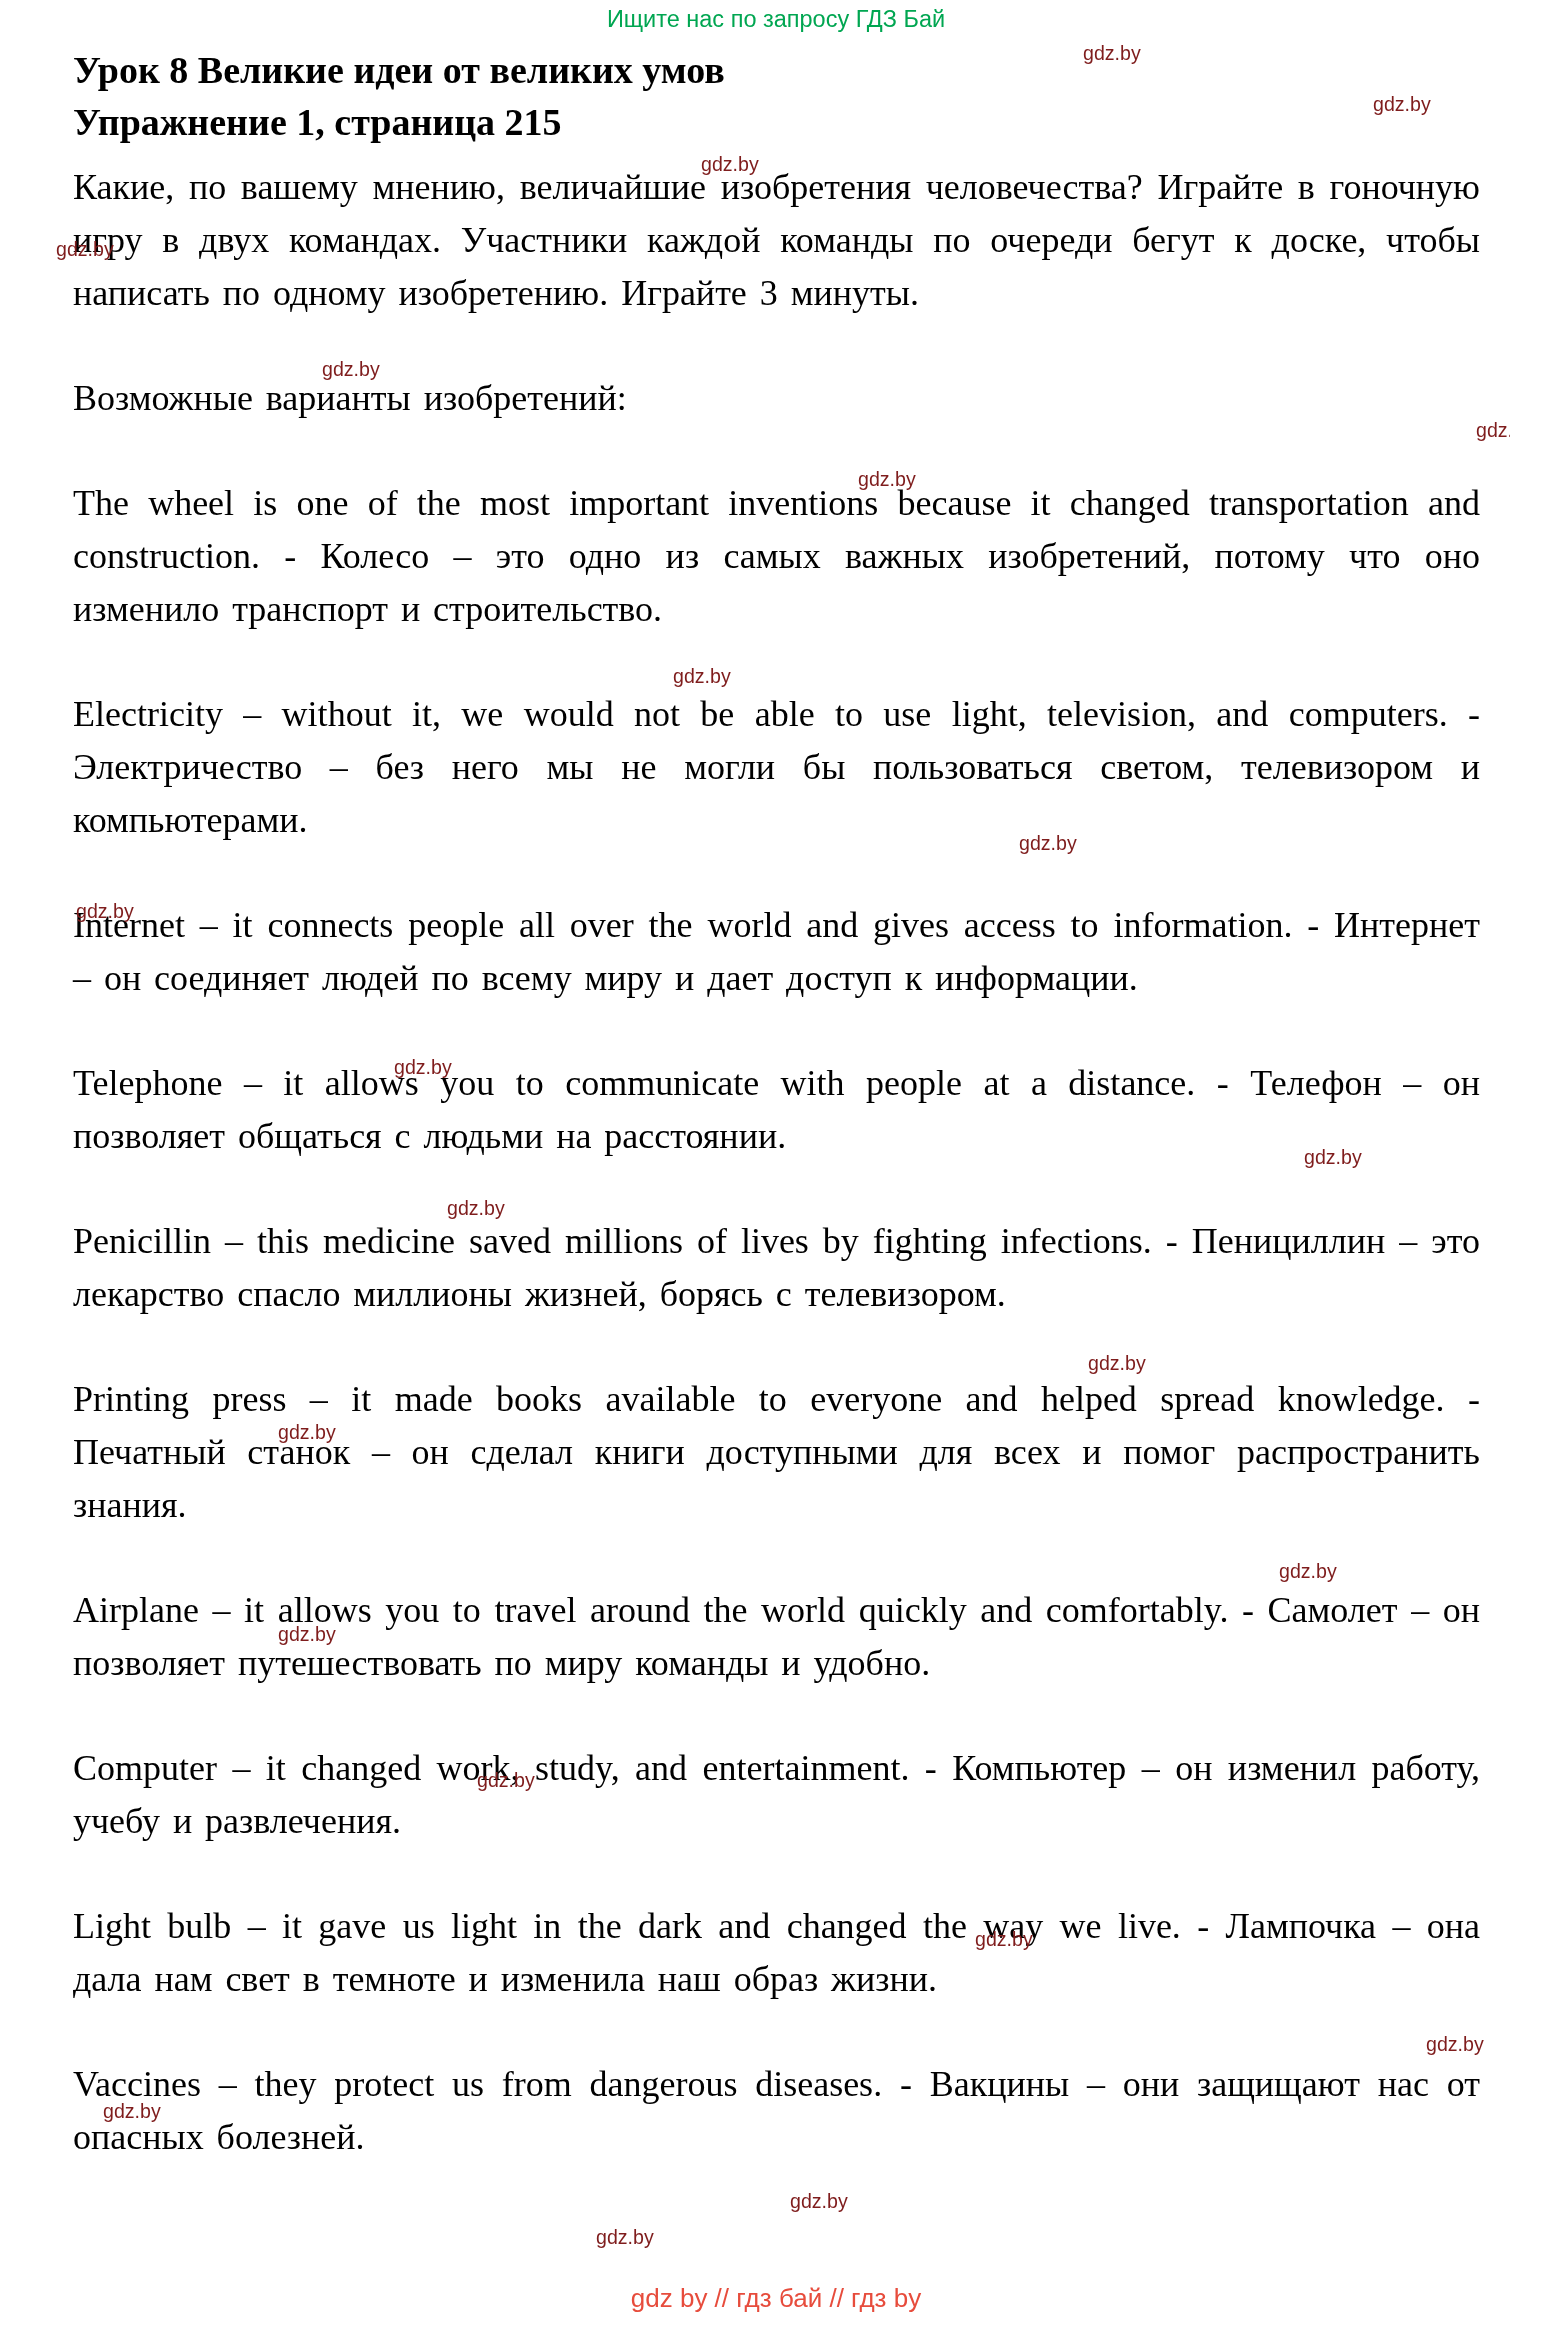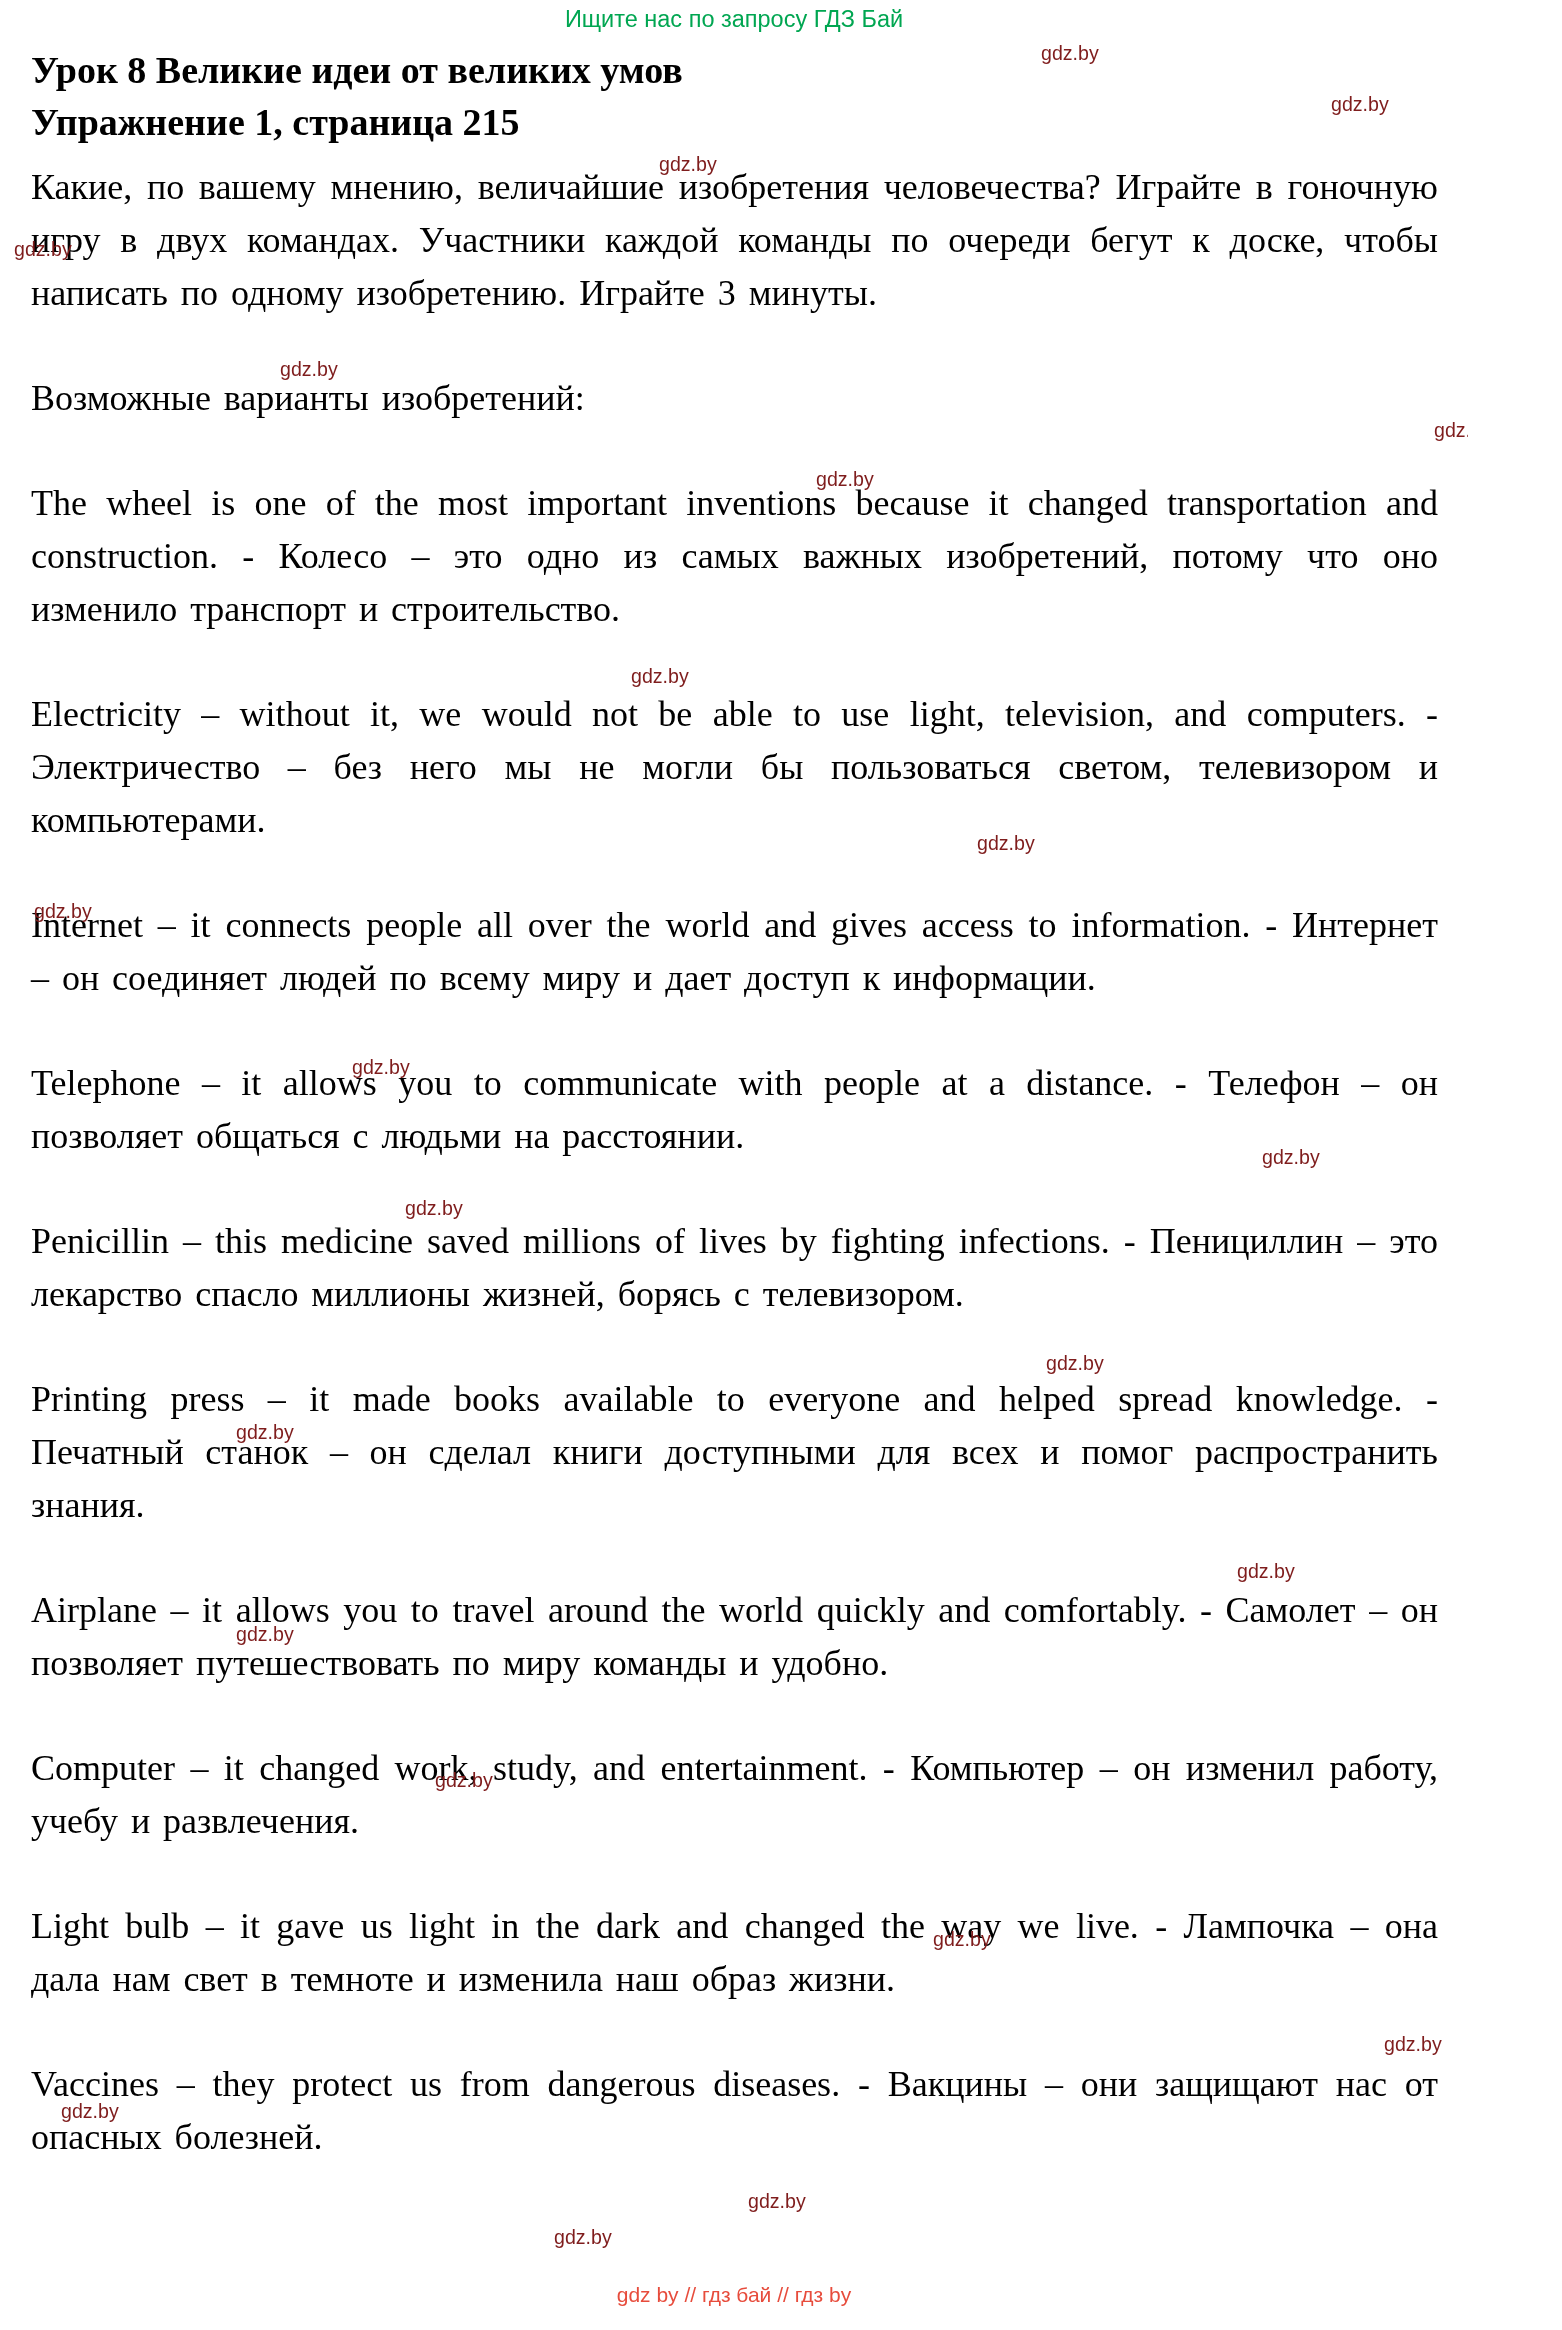--- a/index.html
+++ b/index.html
@@ -5,20 +5,21 @@
   * { margin: 0; padding: 0; box-sizing: border-box; }
   html, body { background: #ffffff; }
   .page {
     position: relative;
     width: 1468px;
     height: 2330px;
     background: #ffffff;
     overflow: hidden;
     font-family: "Liberation Serif", serif;
     color: #000000;
+    margin-left: 42px;
   }
   .banner {
     padding-top: 6.3px;
     text-align: center;
     font-family: "Liberation Sans", sans-serif;
     font-size: 23.5px;
     font-weight: 400;
     color: #00a651;
   }
   .content {
@@ -42,21 +43,21 @@
   p.subtitle {
     text-align: left;
   }
   .footer {
     position: absolute;
     left: 0;
     right: 0;
     top: 2283px;
     text-align: center;
     font-family: "Liberation Sans", sans-serif;
-    font-size: 21px;
+    font-size: 26px;
     color: #e74c3c;
   }
   .wm {
     position: absolute;
     font-family: "Liberation Sans", sans-serif;
     font-size: 19.6px;
     color: #7f1d1d;
     white-space: nowrap;
     line-height: 1;
   }

